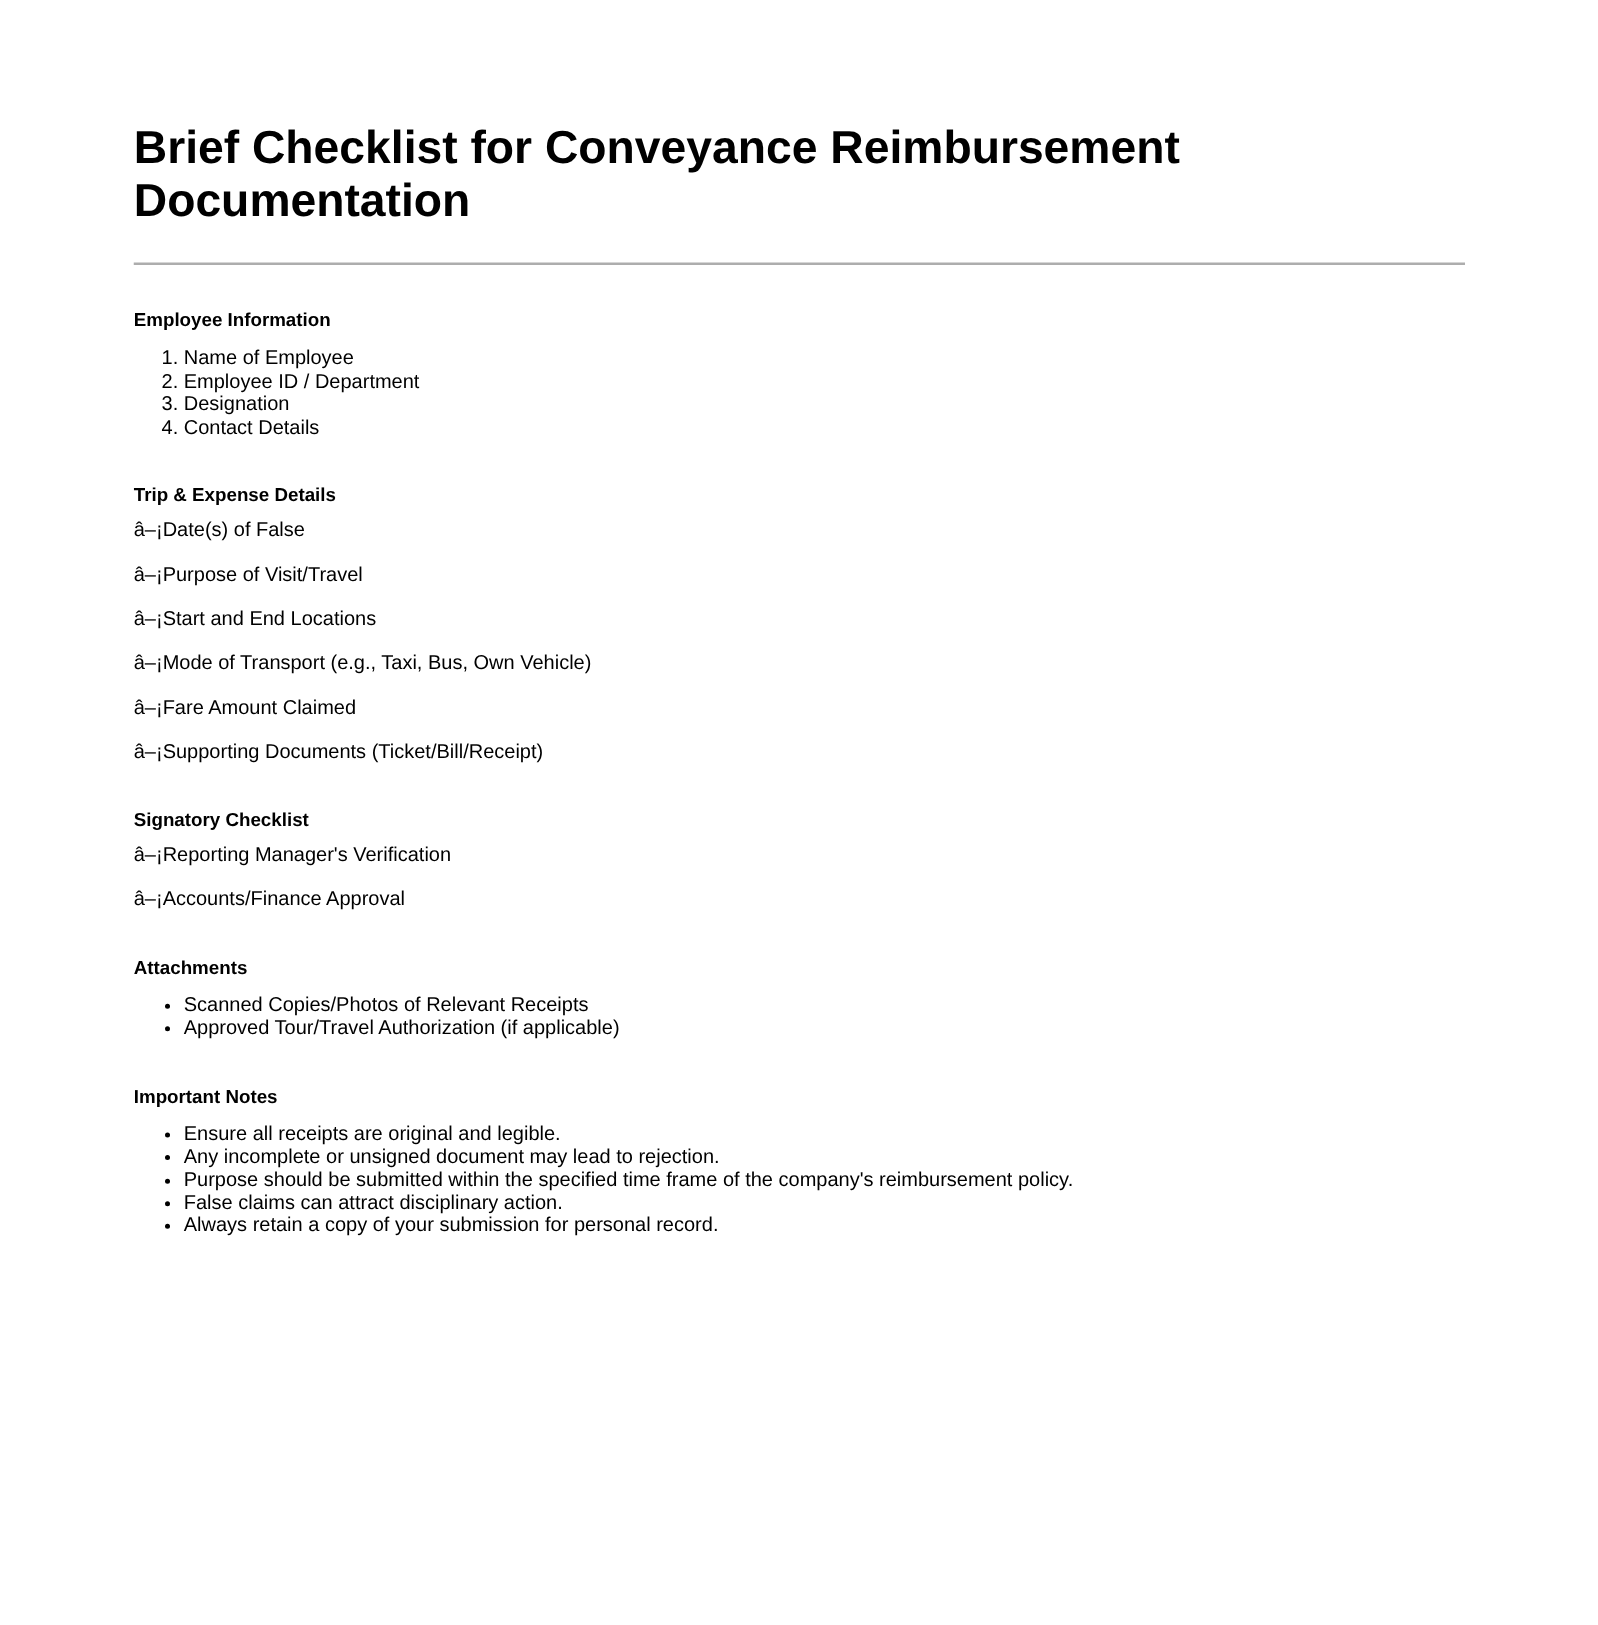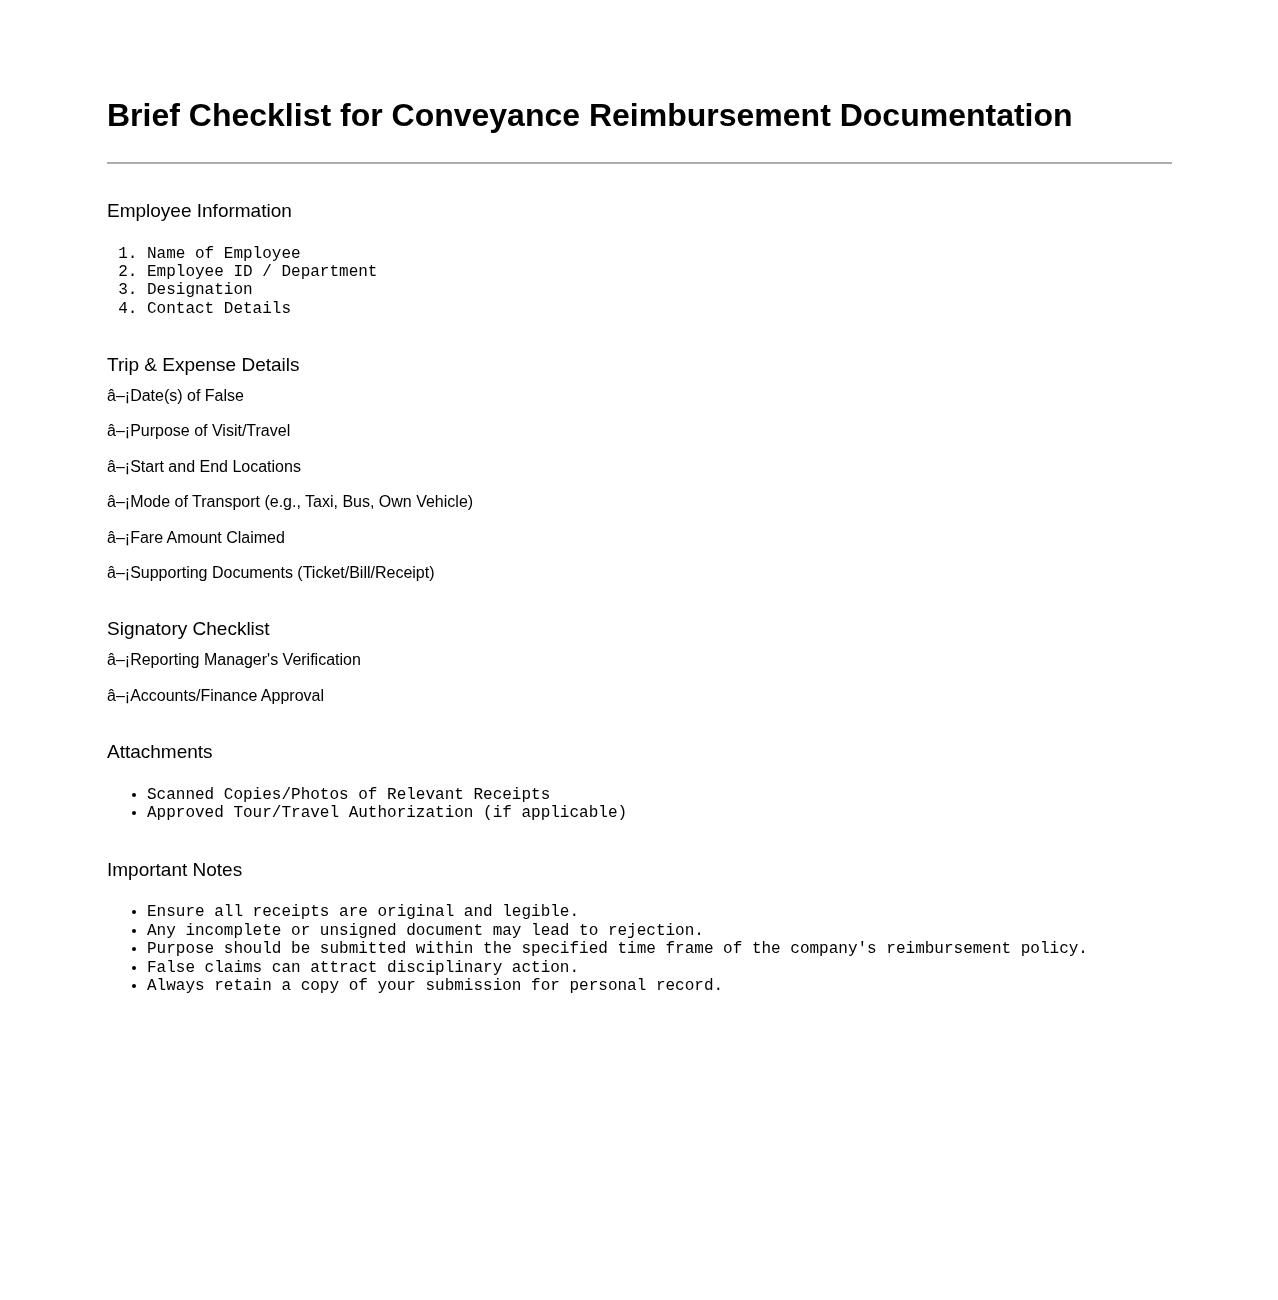--- a/index.html
+++ b/index.html
@@ -11,44 +11,43 @@
     font-size: 16px;
     line-height: 1.15;
   }
   .page {
     width: 1065px;
     margin: 0 0 0 107px;
     padding-top: 97px;
     min-height: 1100px;
   }
   h1.doc-title {
-    font-size: 32px;
+    font-size: 37px;
     line-height: 1.15;
     font-weight: bold;
     margin: 0;
   }
   hr.doc-divider {
     height: 0;
     border: none;
     border-top: 2px solid #adadad;
     margin: 28px 0 8px 0;
   }
   h3.section-heading {
-    font-size: 19px;
+    font-size: 15px;
     line-height: 1.15;
-    font-weight: normal;
+    font-weight: bold;
     margin: 36px 0 11px 0;
   }
   p.check-line {
     margin: 11px 0 17px 0;
   }
   ol.doc-list, ul.doc-list {
-    margin: 23px 0;
+    margin: 13px 0;
     padding-left: 40px;
-    font-family: Liberation Mono, monospace;
   }
   ol.doc-list li, ul.doc-list li {
     margin: 0;
     padding: 0;
   }
 </style>
 </head>
 <body>
 
 <div class="page">

